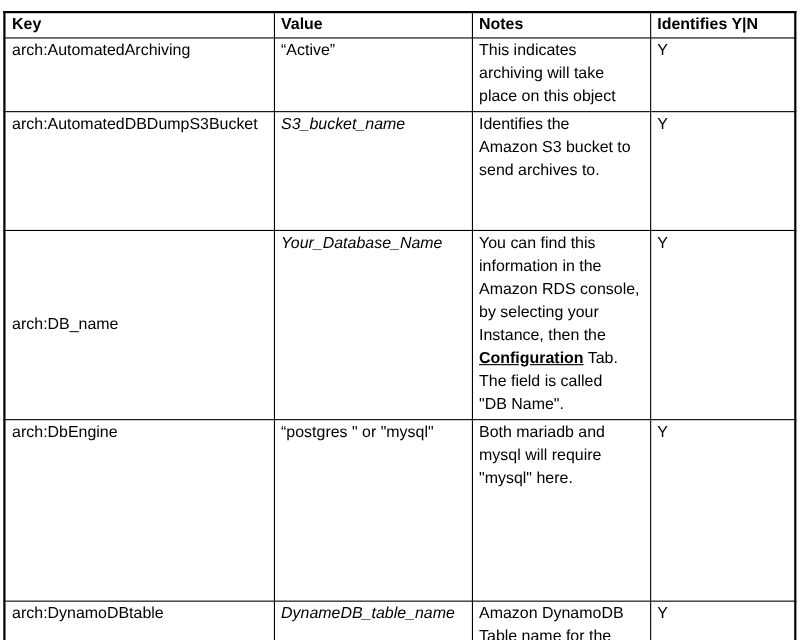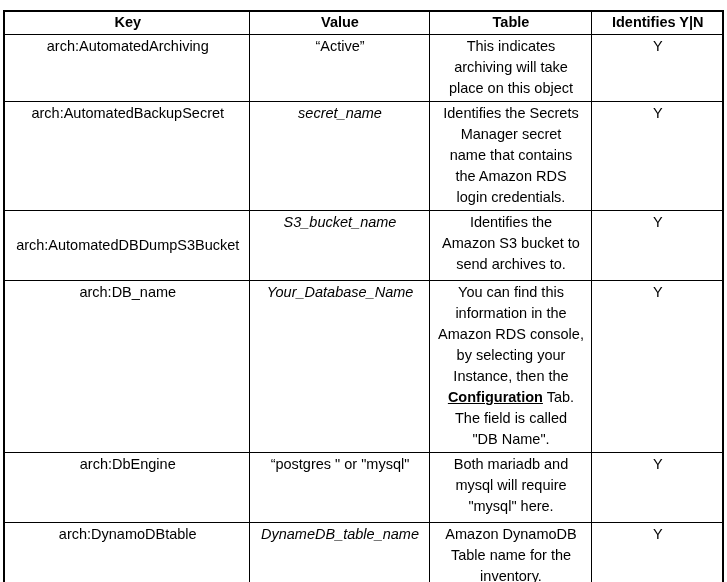--- a/index.html
+++ b/index.html
@@ -17,21 +17,21 @@
   }
   table.kv-table {
     border-collapse: collapse;
     table-layout: fixed;
     width: 719px;
     border: 2px solid #000000;
   }
   th, td {
     border: 1px solid #000000;
     vertical-align: top;
-    text-align: center;
+    text-align: left;
     padding: 1px 4px 2px 6px;
     font-size: 14.5px;
     line-height: 21px;
     overflow: hidden;
   }
   th {
     font-weight: bold;
     height: 22px;
     line-height: 19px;
   }
@@ -56,41 +56,31 @@
     <colgroup>
       <col style="width:245px">
       <col style="width:180px">
       <col style="width:162px">
       <col style="width:132px">
     </colgroup>
     <thead>
       <tr>
         <th>Key</th>
         <th>Value</th>
-        <th>Table</th>
+        <th>Notes</th>
         <th>Identifies Y|N</th>
       </tr>
     </thead>
     <tbody>
         <tr>
           <td class="col-key">arch:AutomatedArchiving</td>
           <td class="col-value">“Active”</td>
           <td class="col-notes"><span>This indicates
 archiving will take
 place on this object</span></td>
-          <td class="col-mandatory">Y</td>
-        </tr>
-        <tr>
-          <td class="col-key">arch:AutomatedBackupSecret</td>
-          <td class="col-value italic">secret_name</td>
-          <td class="col-notes"><span>Identifies the Secrets
-Manager secret
-name that contains
-the Amazon RDS
-login credentials.</span></td>
           <td class="col-mandatory">Y</td>
         </tr>
         <tr>
           <td class="col-key">arch:AutomatedDBDumpS3Bucket</td>
           <td class="col-value italic">S3_bucket_name</td>
           <td class="col-notes"><span>Identifies the
 Amazon S3 bucket to
 send archives to.</span></td>
           <td class="col-mandatory">Y</td>
         </tr>

